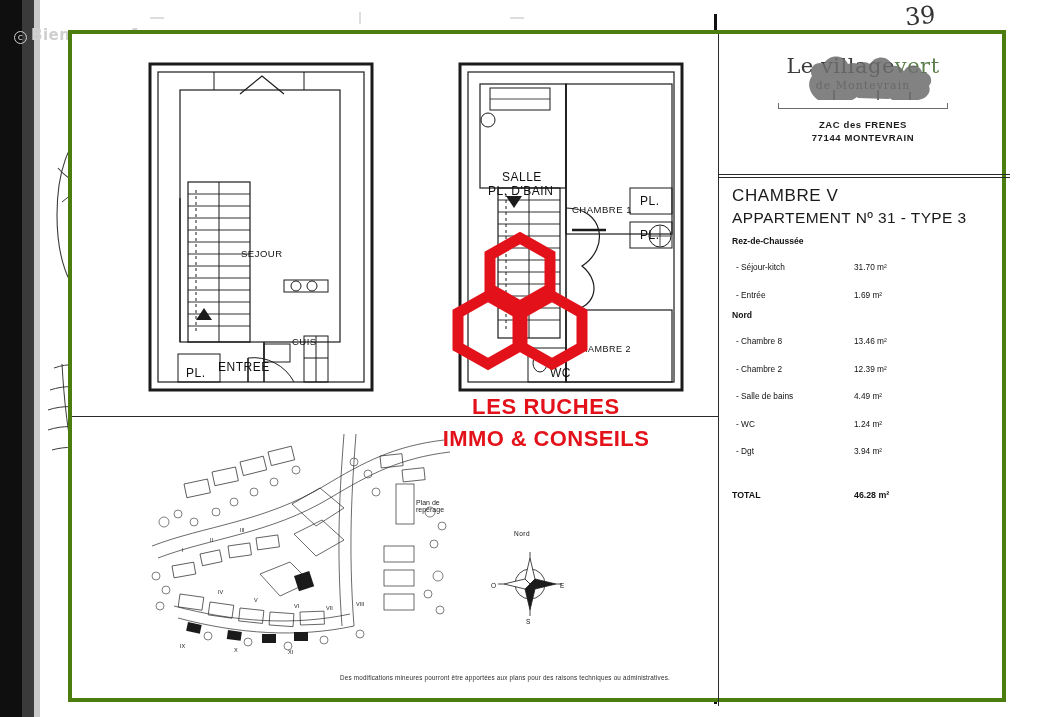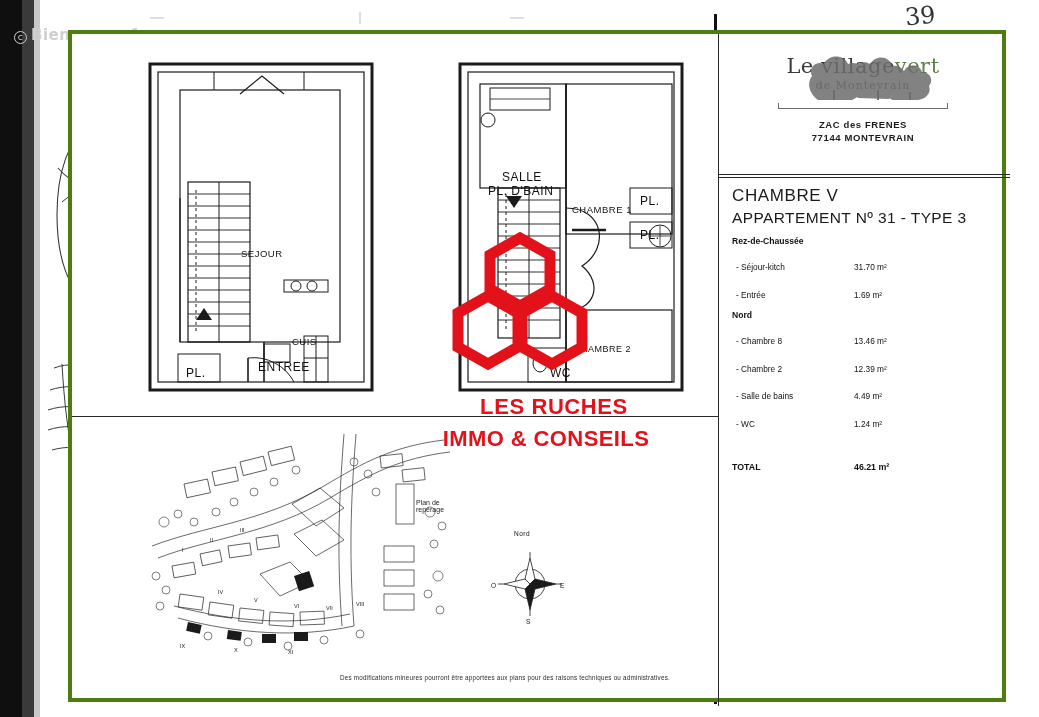--- a/index.html
+++ b/index.html
@@ -175,21 +175,21 @@
     font-size: 6.3px; color: #2a2a2a; letter-spacing: .2px;
   }
 
   
   .agency {
     position: absolute; left: 420px; top: 230px;
     width: 300px; height: 240px;
     pointer-events: none;
   }
   .agency-name {
-    position: absolute; left: 8px; top: 164px; width: 252px;
+    position: absolute; left: 0; top: 164px; width: 252px;
     text-align: center;
     color: #e3121a; font-weight: bold; font-size: 22px;
     letter-spacing: .6px;
     font-family: "Liberation Sans", sans-serif;
   }
   .agency-name2 {
     position: absolute; left: 0; top: 196px; width: 252px;
     text-align: center;
     color: #e3121a; font-weight: bold; font-size: 22px;
     letter-spacing: .4px;
@@ -302,25 +302,29 @@
           <span class="v">12.39 m²</span>
         </div>
         <div class="tb-row">
           <span class="k">- Salle de bains</span>
           <span class="v">4.49 m²</span>
         </div>
         <div class="tb-row">
           <span class="k">- WC</span>
           <span class="v">1.24 m²</span>
         </div>
+        <div class="tb-row">
+          <span class="k">- Dgt</span>
+          <span class="v">3.94 m²</span>
+        </div>
       </div>
 
       <div class="tb-total">
         <span class="k">TOTAL</span>
-        <span class="v">46.21 m²</span>
+        <span class="v">46.28 m²</span>
       </div>
     </div>
 
     <div class="plan" style="left:72px; top:24px; width:240px; height:340px;">
       <svg width="240" height="340" viewBox="0 0 240 340">
         <g stroke="#1b1b1b" fill="none">
 
           <rect x="6" y="6" width="222" height="326" stroke-width="3"></rect>
           <rect x="14" y="14" width="206" height="310" stroke-width="1.2"></rect>
 
@@ -362,21 +366,21 @@
           <line x1="104" y1="300" x2="104" y2="324" stroke-width="1.6"></line>
 
           <rect x="34" y="296" width="42" height="28" stroke-width="1"></rect>
 
           <line x1="120" y1="284" x2="120" y2="324" stroke-width="1.6"></line>
           <rect x="120" y="286" width="26" height="18" stroke-width="1"></rect>
         </g>
       </svg>
       <div class="lbl" style="left:97px; top:190px;">SEJOUR</div>
       <div class="lbl" style="left:148px; top:278px;">CUIS</div>
-      <div class="lbl lbl-sm" style="left:74px; top:302px;margin-left:40px;">ENTREE</div>
+      <div class="lbl lbl-sm" style="left:74px; top:302px;">ENTREE</div>
       <div class="lbl lbl-sm" style="left:42px; top:308px;">PL.</div>
     </div>
 
     <div class="plan" style="left:382px; top:24px; width:240px; height:340px;">
       <svg width="240" height="340" viewBox="0 0 240 340">
         <g stroke="#1b1b1b" fill="none">
           <rect x="6" y="6" width="222" height="326" stroke-width="3"></rect>
           <rect x="14" y="14" width="206" height="310" stroke-width="1.2"></rect>
 
           <rect x="26" y="26" width="86" height="104" stroke-width="1.2"></rect>

